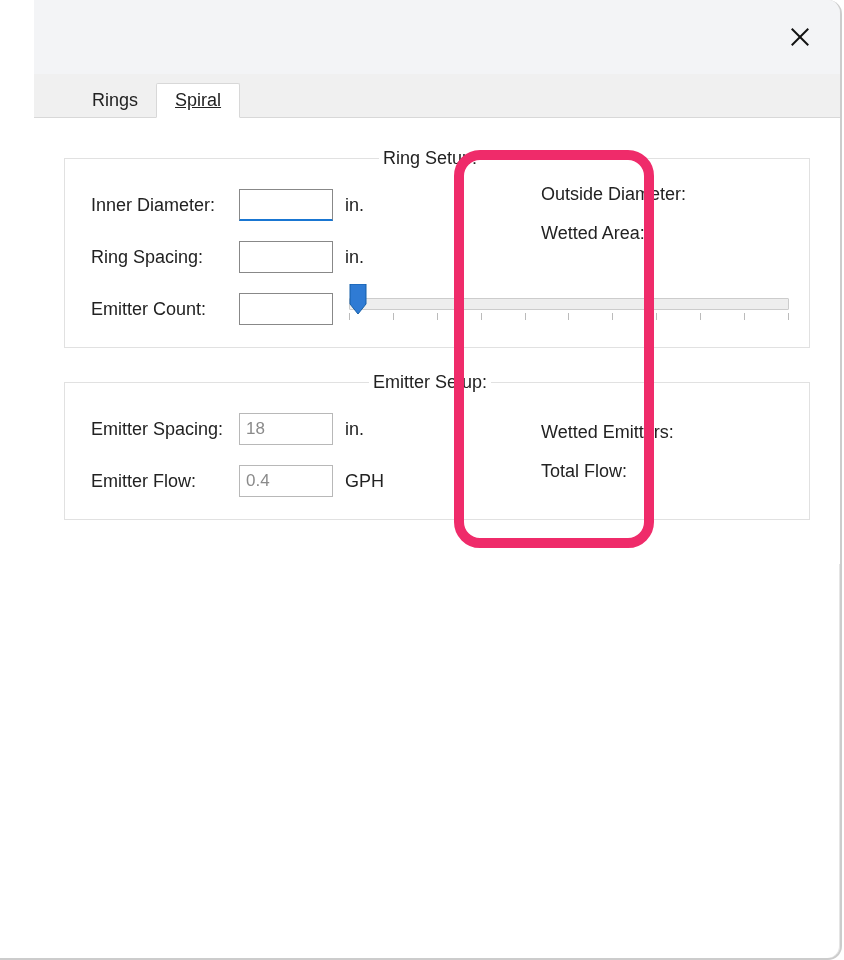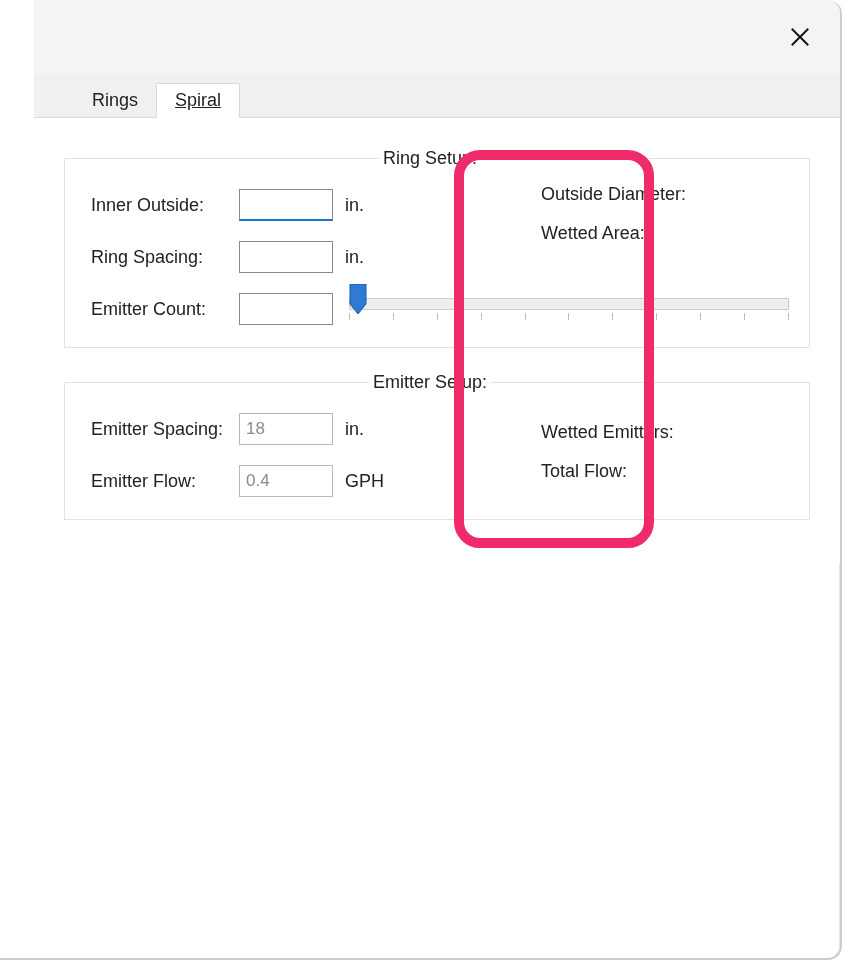--- a/index.html
+++ b/index.html
@@ -210,21 +210,21 @@
     <div class="tab inactive">Rings</div>
     <div class="tab active">Spiral</div>
   </div>
 
   <div class="content">
 
     <fieldset class="section">
       <legend>Ring Setup:</legend>
 
       <div class="row">
-        <div class="label">Inner Outside:</div>
+        <div class="label">Inner Diameter:</div>
         <div class="field">
           <input type="text" class="focused" value="" style="">
         </div>
         <div class="unit">in.</div>
       </div>
 
       <div class="row">
         <div class="label">Ring Spacing:</div>
         <div class="field">
           <input type="text" value="" style="">

